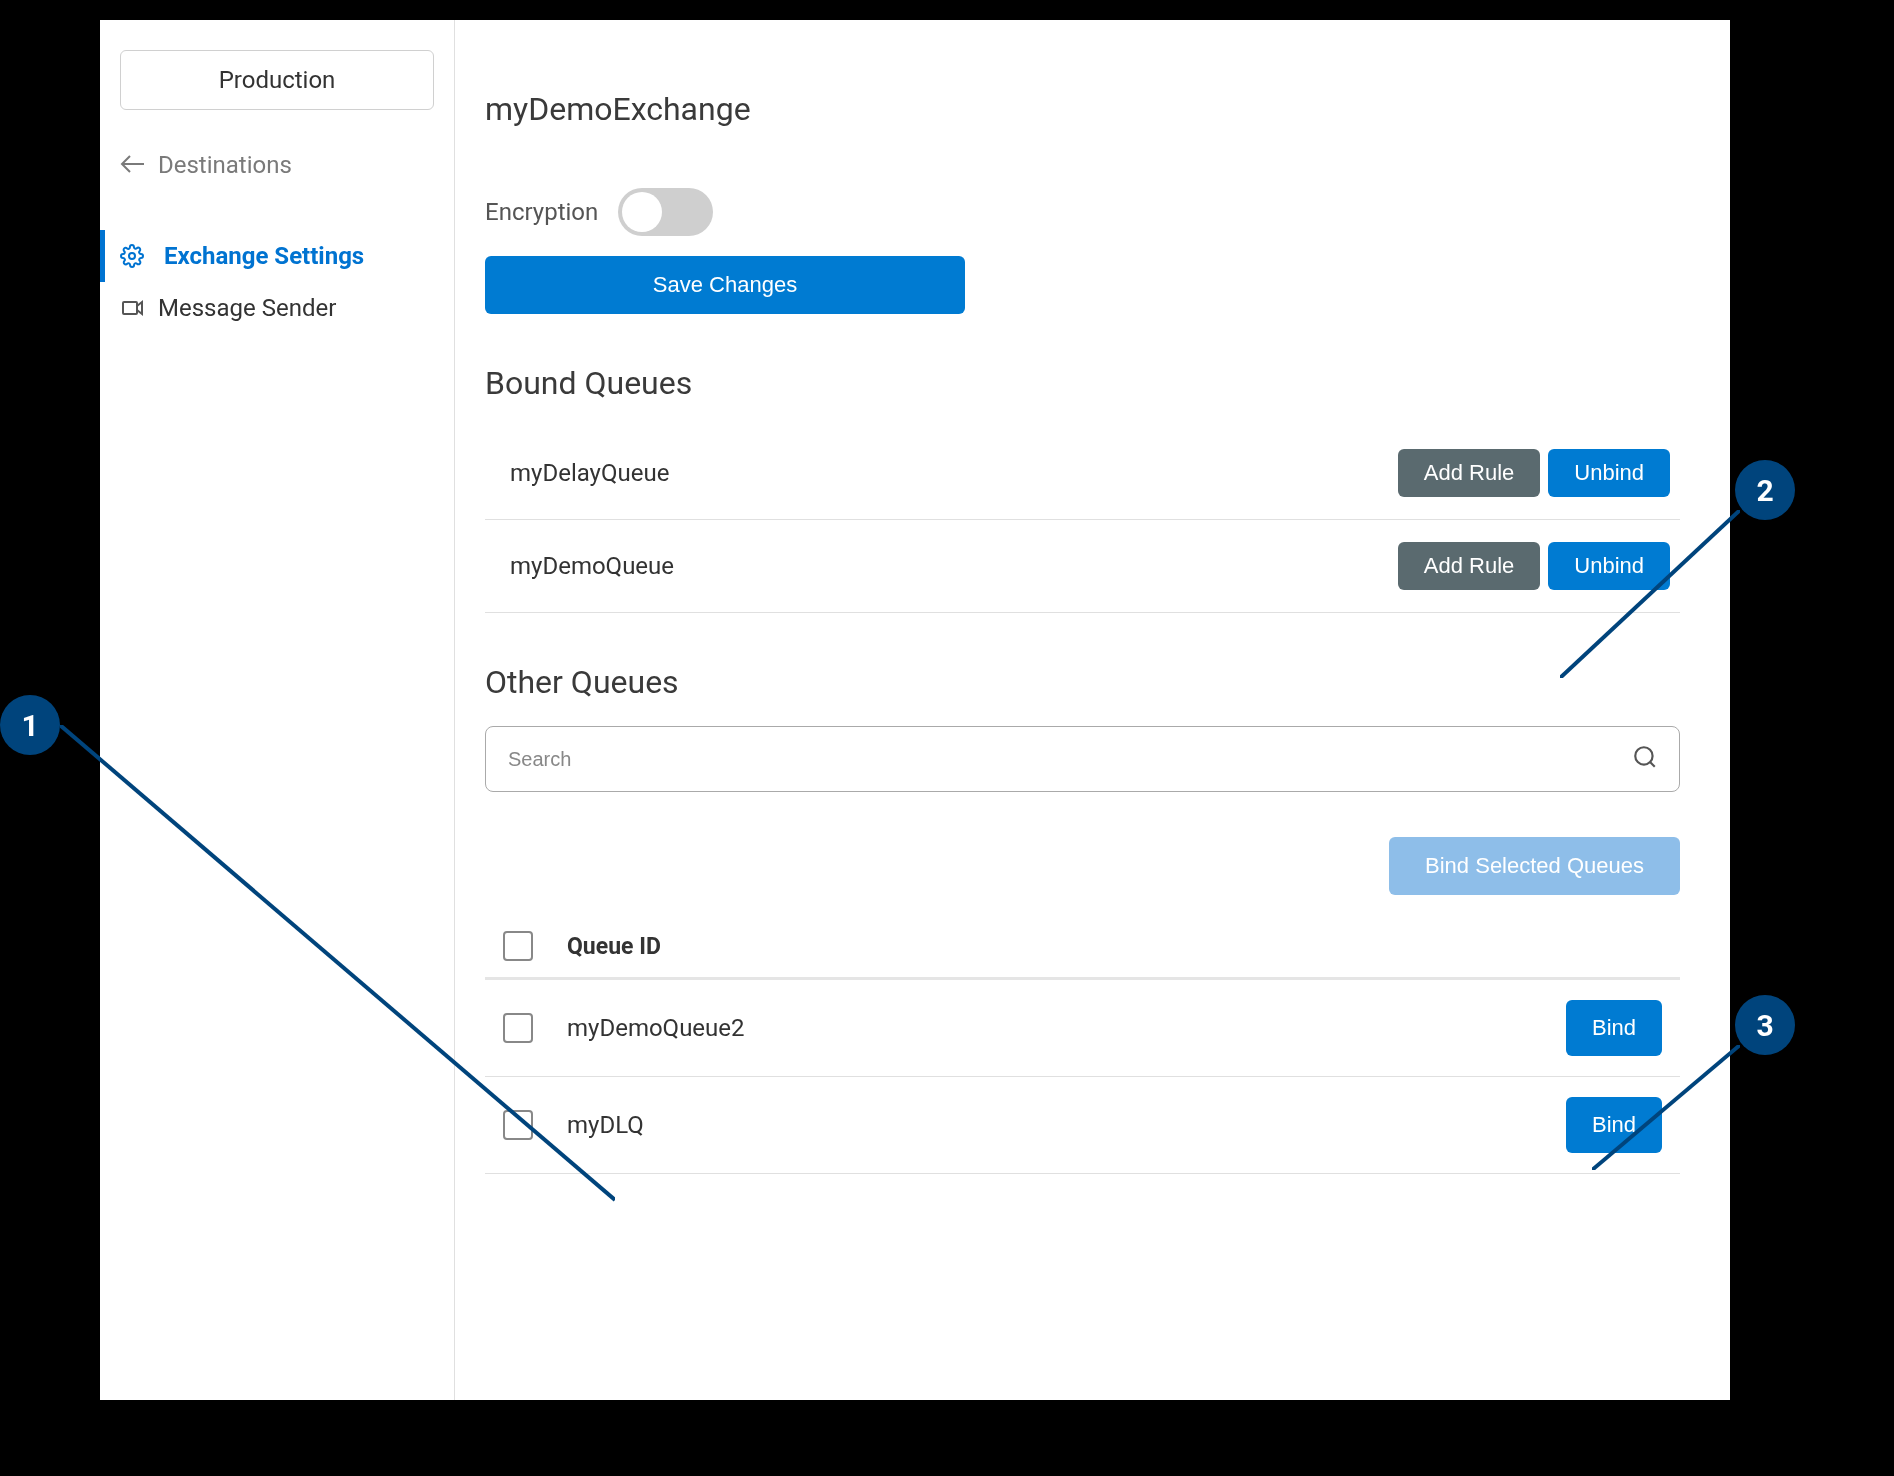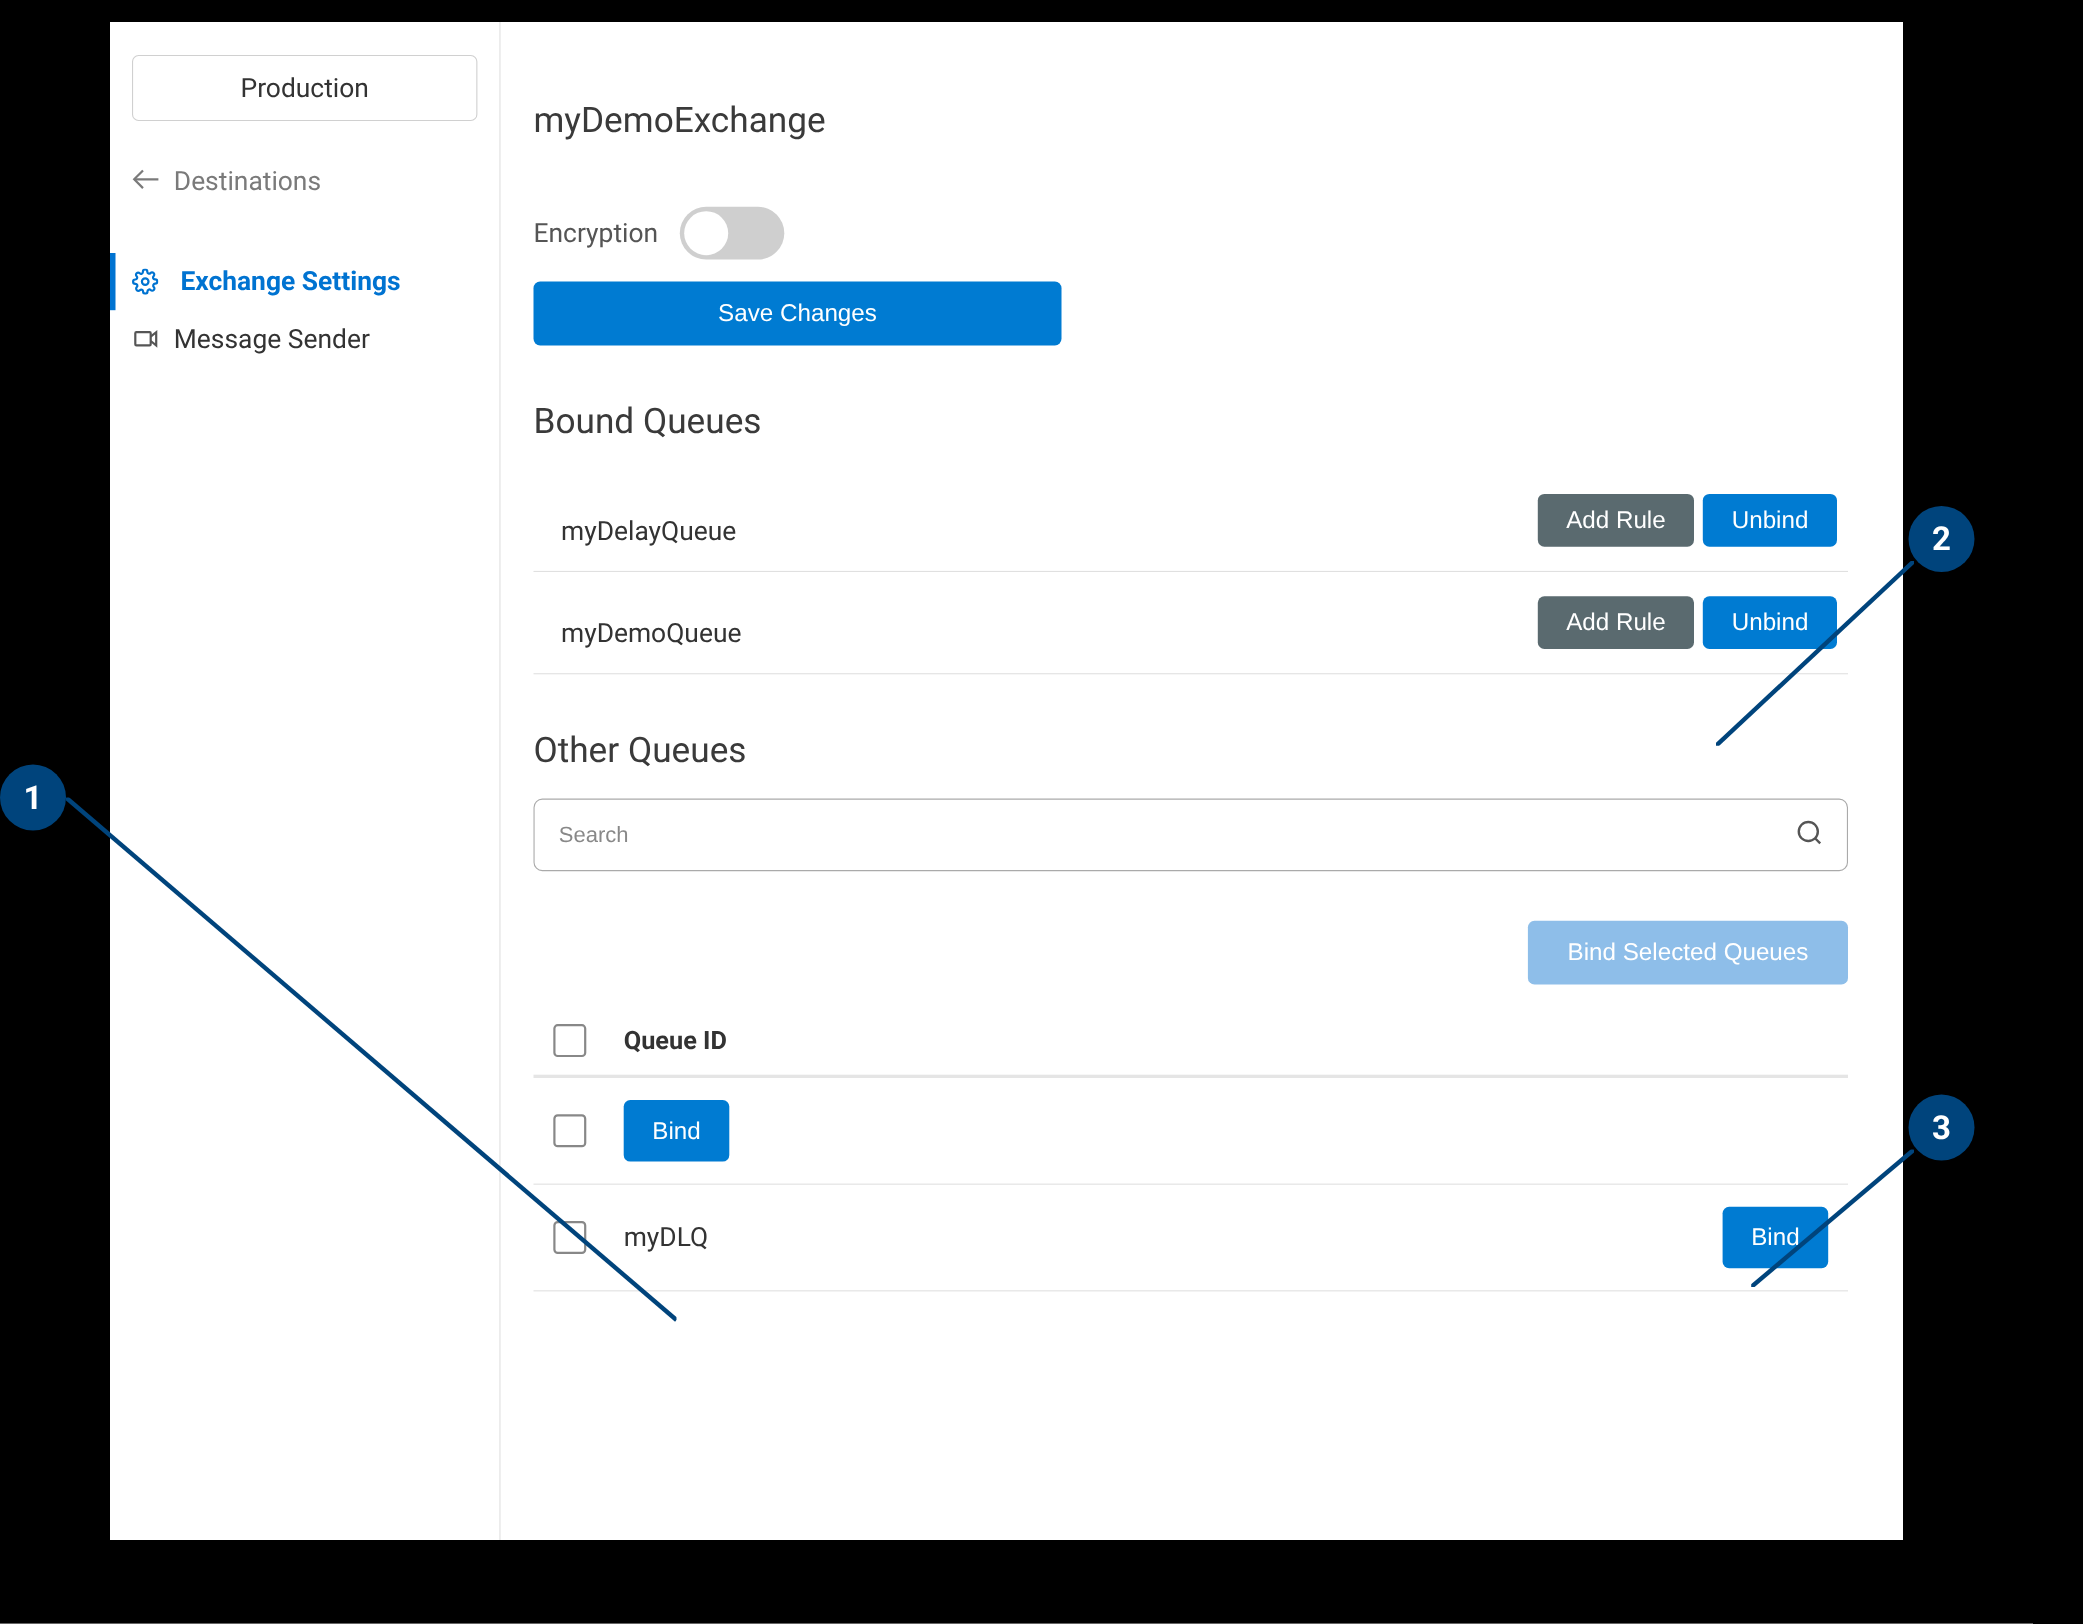--- a/index.html
+++ b/index.html
@@ -149,21 +149,21 @@
       margin-bottom: 50px;
     }
     .section-title {
       font-size: 32px;
       font-weight: 400;
       color: #3a3a3a;
       margin-bottom: 25px;
     }
     .bound-queue-row {
       display: flex;
-      align-items: flex-end;
+      align-items: center;
       justify-content: space-between;
       padding: 22px 10px 22px 25px;
       border-bottom: 1px solid #e0e0e0;
       gap: 20px;
     }
     .bound-queue-name {
       font-size: 24px;
       color: #333;
     }
     .bound-actions {
@@ -349,20 +349,21 @@
         <button class="btn btn-primary-light">Bind Selected Queues</button>
       </div>
 
       <div class="table-header">
         <div class="checkbox"></div>
         <span class="table-header-label">Queue ID</span>
       </div>
 
       <div class="queue-row">
         <div class="checkbox"></div>
+        <span class="queue-row-name">myDemoQueue2</span>
         <button class="btn btn-primary">Bind</button>
       </div>
       <div class="queue-row">
         <div class="checkbox"></div>
         <span class="queue-row-name">myDLQ</span>
         <button class="btn btn-primary">Bind</button>
       </div>
     </div>
   </div>
 </div>

